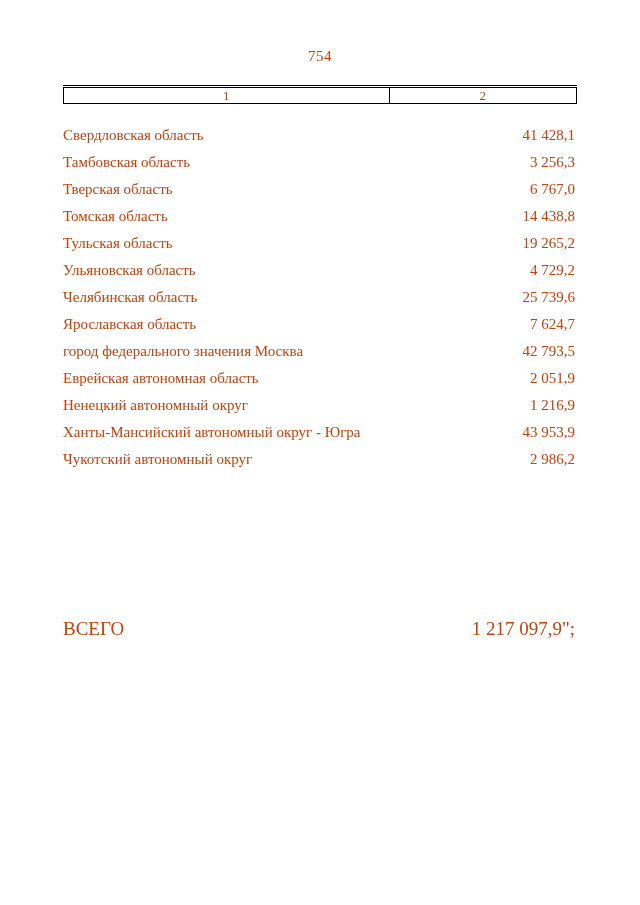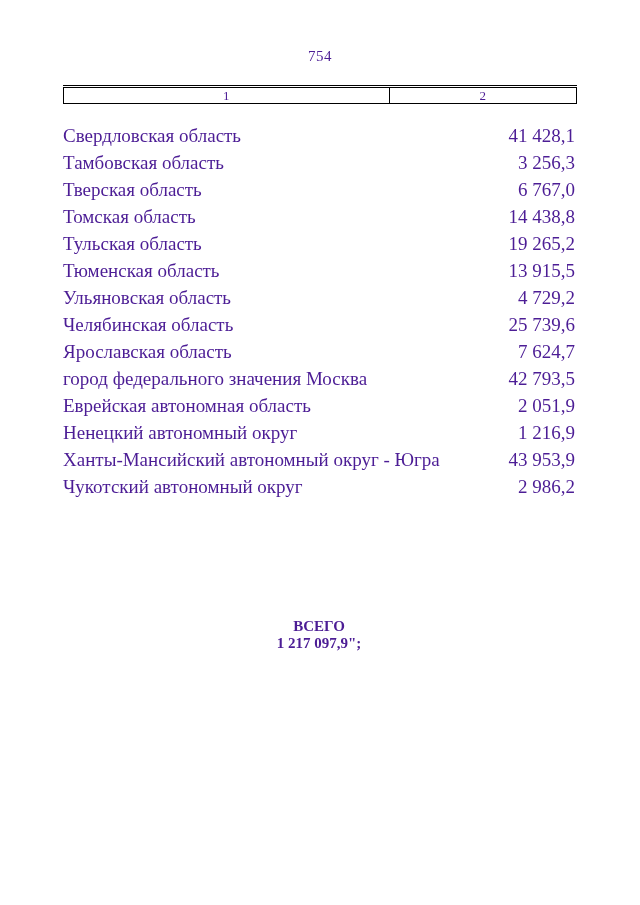--- a/index.html
+++ b/index.html
@@ -4,21 +4,21 @@
 <style>
   * { margin: 0; padding: 0; box-sizing: border-box; }
   html, body { background: #ffffff; }
   body { width: 640px; }
 
   .page {
     position: relative;
     width: 640px;
     height: 905px;
     background: #ffffff;
-    color: #4c1d95;
+    color: #c2410c;
     font-family: "Liberation Serif", serif;
     overflow: hidden;
   }
 
   .page-number {
     position: absolute;
     top: 48px;
     left: 0;
     right: 0;
     text-align: center;
@@ -59,36 +59,35 @@
     position: absolute;
     top: 122px;
     left: 63px;
     width: 512px;
   }
   .row {
     display: flex;
     justify-content: space-between;
     align-items: center;
     height: 27px;
-    font-size: 19px;
+    font-size: 15px;
   }
   .cell-name  { white-space: nowrap; }
   .cell-value { white-space: nowrap; }
 
   .total-row {
     position: absolute;
     top: 618px;
     left: 63px;
     width: 512px;
     display: flex;
     justify-content: space-between;
     align-items: center;
-    font-size: 15px;
-    font-weight: bold;
-    flex-direction: column;
+    font-size: 19px;
+    font-weight: normal;
   }
 </style>
 </head>
 <body>
 
 <div class="page">
 
   <div class="page-number">754</div>
 
   <div class="header-table">
@@ -115,24 +114,20 @@
   <div class="row">
     <span class="cell-name">Томская область</span>
     <span class="cell-value">14 438,8</span>
   </div>
 
   <div class="row">
     <span class="cell-name">Тульская область</span>
     <span class="cell-value">19 265,2</span>
   </div>
 
-  <div class="row">
-    <span class="cell-name">Тюменская область</span>
-    <span class="cell-value">13 915,5</span>
-  </div>
 
   <div class="row">
     <span class="cell-name">Ульяновская область</span>
     <span class="cell-value">4 729,2</span>
   </div>
 
   <div class="row">
     <span class="cell-name">Челябинская область</span>
     <span class="cell-value">25 739,6</span>
   </div>

